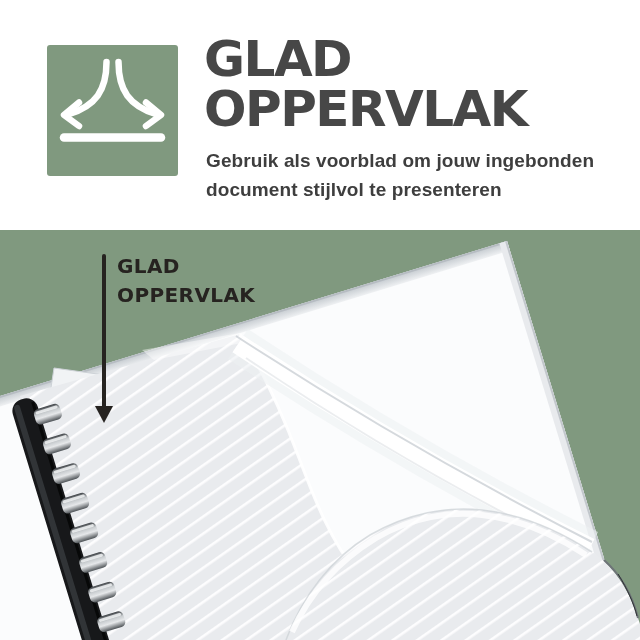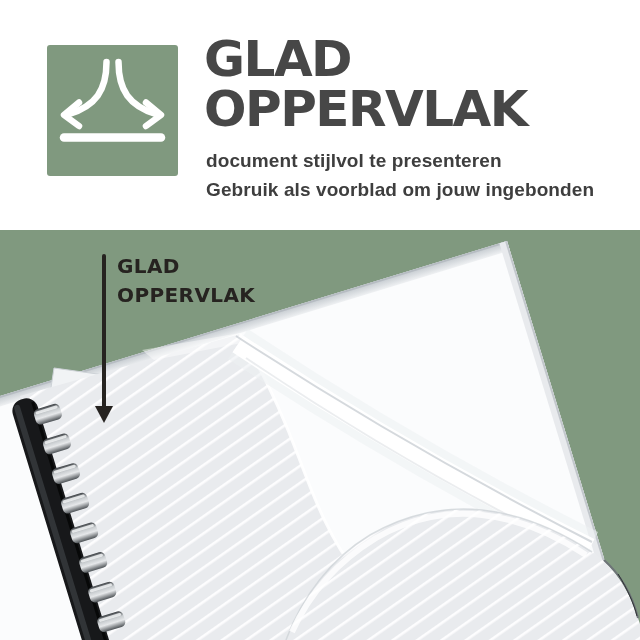--- a/index.html
+++ b/index.html
@@ -73,22 +73,22 @@
         <path d="M 17 92.5 L 114 92.5" fill="none" stroke="#FFFFFF" stroke-width="8.5" stroke-linecap="round"></path>
       </svg>
     </div>
 
     <div class="title">
       <div>GLAD</div>
       <div>OPPERVLAK</div>
     </div>
 
     <div class="subtitle">
+      <div>Gebruik als voorblad om jouw ingebonden</div>
       <div>document stijlvol te presenteren</div>
-      <div>Gebruik als voorblad om jouw ingebonden</div>
     </div>
   </div>
 
   <div class="photo-section">
 
     <svg class="scene" width="640" height="410" viewBox="0 0 640 410" aria-hidden="true">
       <defs>
         <pattern id="stripes" width="14" height="14" patternUnits="userSpaceOnUse" patternTransform="rotate(-35)">
           <rect width="14" height="14" fill="#E9EBEE"></rect>
           <rect width="14" height="2.6" fill="#FDFDFE"></rect>

